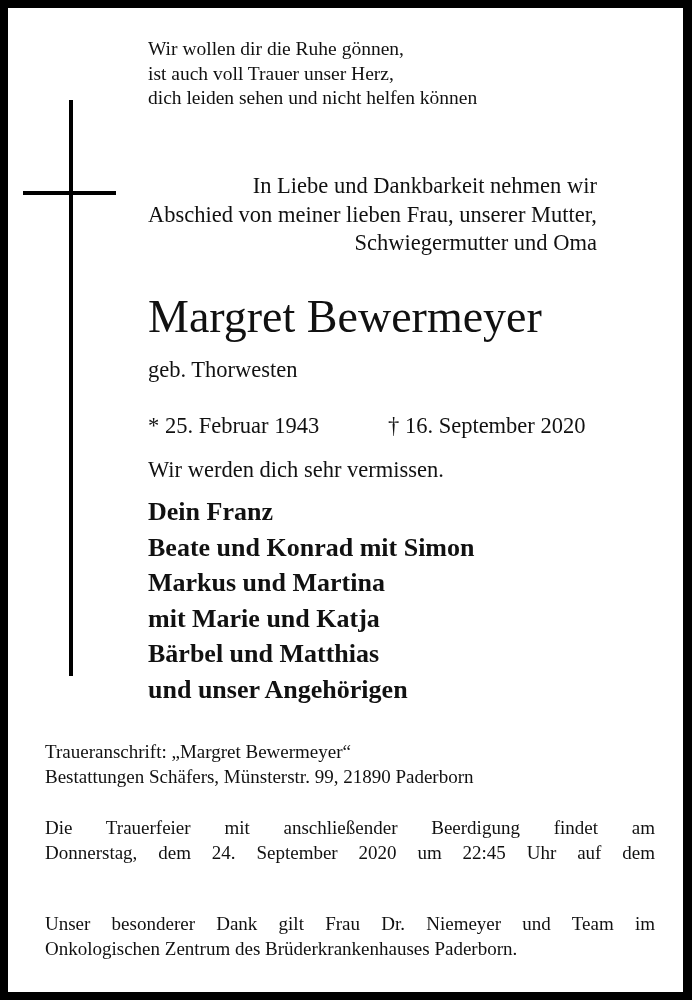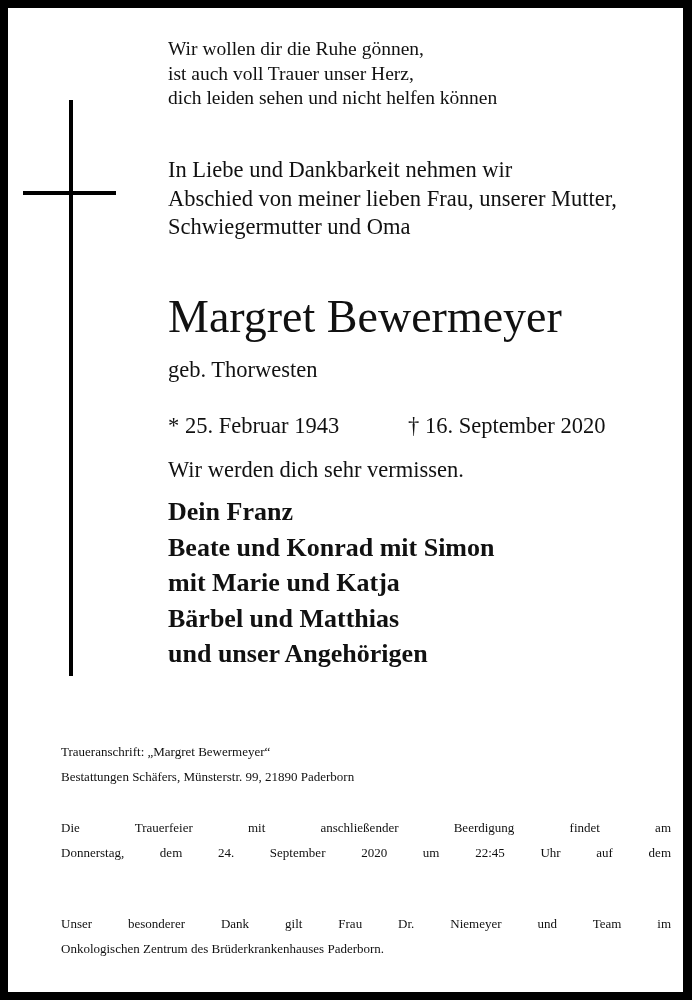--- a/index.html
+++ b/index.html
@@ -1,30 +1,30 @@
 <!DOCTYPE html>
 <html><head>
 <meta charset="utf-8">
 <style>
   html, body { margin: 0; padding: 0; }
   body { width: 692px; height: 1000px; background: #000; position: relative; overflow: hidden;
          font-family: "Liberation Serif", "DejaVu Serif", serif; color: #111; }
   .page { position: absolute; left: 8px; top: 8px; width: 675px; height: 984px; background: #fff; }
   .cross-v { position: absolute; left: 61px; top: 92px; width: 4px; height: 576px; background: #000; }
   .cross-h { position: absolute; left: 15px; top: 183px; width: 93px; height: 4px; background: #000; }
-  .blk { position: absolute; left: 140px; white-space: nowrap; margin-left: 20px; }
+  .blk { position: absolute; left: 140px; white-space: nowrap; }
   .poem { top: 29px; font-size: 19.5px; line-height: 24.5px; }
-  .intro { top: 148px; font-size: 22.5px; line-height: 28.5px; }
+  .intro { top: 164px; font-size: 22.5px; line-height: 28.5px; text-align: right; }
   .name { top: 283px; font-size: 46px; line-height: 52px; }
   .nee { top: 348px; font-size: 22.5px; line-height: 28px; }
   .dates { top: 404px; font-size: 22.5px; line-height: 28px; width: 480px; }
   .dates .death { position: absolute; left: 240px; }
   .miss { top: 448px; font-size: 22.5px; line-height: 28px; }
   .family { top: 486px; font-size: 26px; line-height: 35.5px; font-weight: bold; }
-  .foot { position: absolute; left: 37px; width: 610px; font-size: 13px; line-height: 24.5px; margin-left: 16px; }
+  .foot { position: absolute; left: 37px; width: 610px; font-size: 19px; line-height: 24.5px; }
   .addr { top: 732px; white-space: nowrap; }
   .ceremony { top: 808px; text-align: justify; text-align-last: left; }
   .thanks { top: 904px; text-align: justify; text-align-last: left; }
   .line { display: block; }
   .jline { display: block; text-align: justify; text-align-last: justify; }
   .jline.last { text-align-last: left; }
 </style>
 </head>
 <body>
 
@@ -49,20 +49,21 @@
   <div class="blk dates">
     <span>* 25. Februar 1943</span>
     <span class="death">† 16. September 2020</span>
   </div>
 
   <div class="blk miss">Wir werden dich sehr vermissen.</div>
 
   <div class="blk family">
     <span class="line">Dein Franz</span>
     <span class="line">Beate und Konrad mit Simon</span>
+    <span class="line">Markus und Martina</span>
     <span class="line">mit Marie und Katja</span>
     <span class="line">Bärbel und Matthias</span>
     <span class="line">und unser Angehörigen</span>
   </div>
 
   <div class="foot addr">
     <span class="line">Traueranschrift: „Margret Bewermeyer“</span>
     <span class="line">Bestattungen Schäfers, Münsterstr. 99, 21890 Paderborn</span>
   </div>
 

